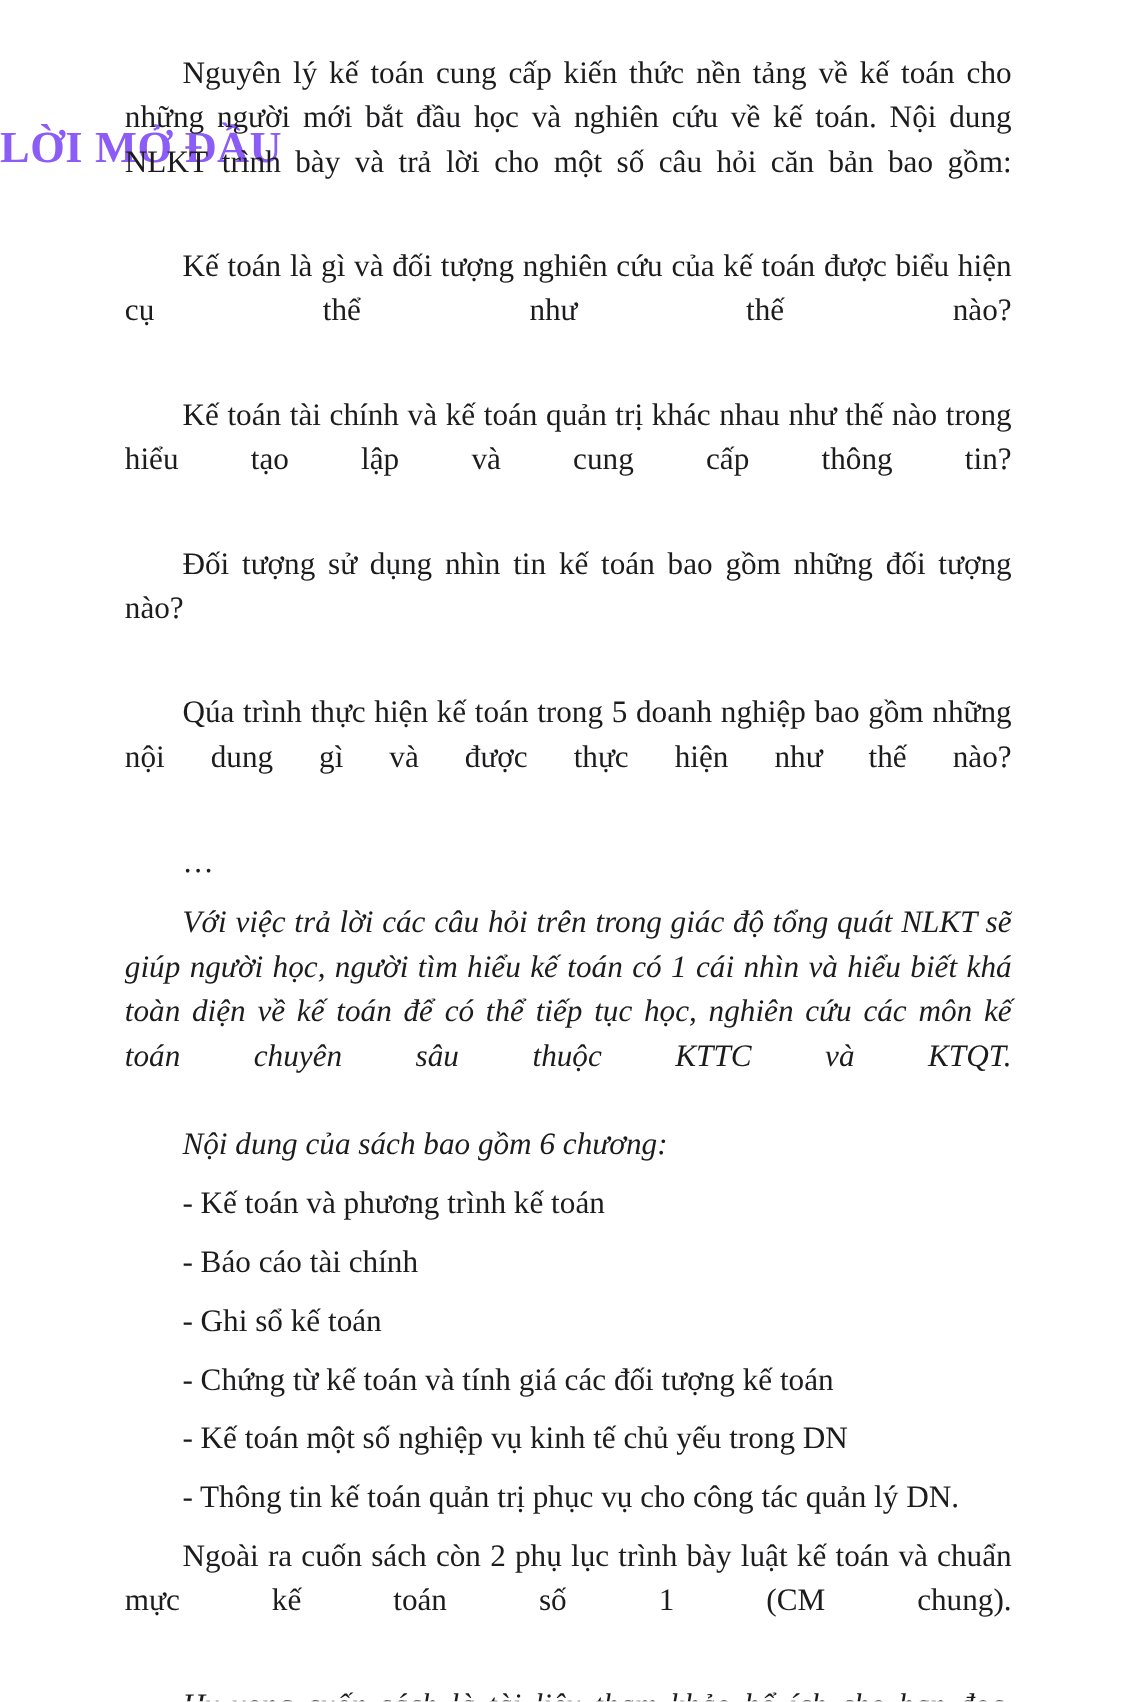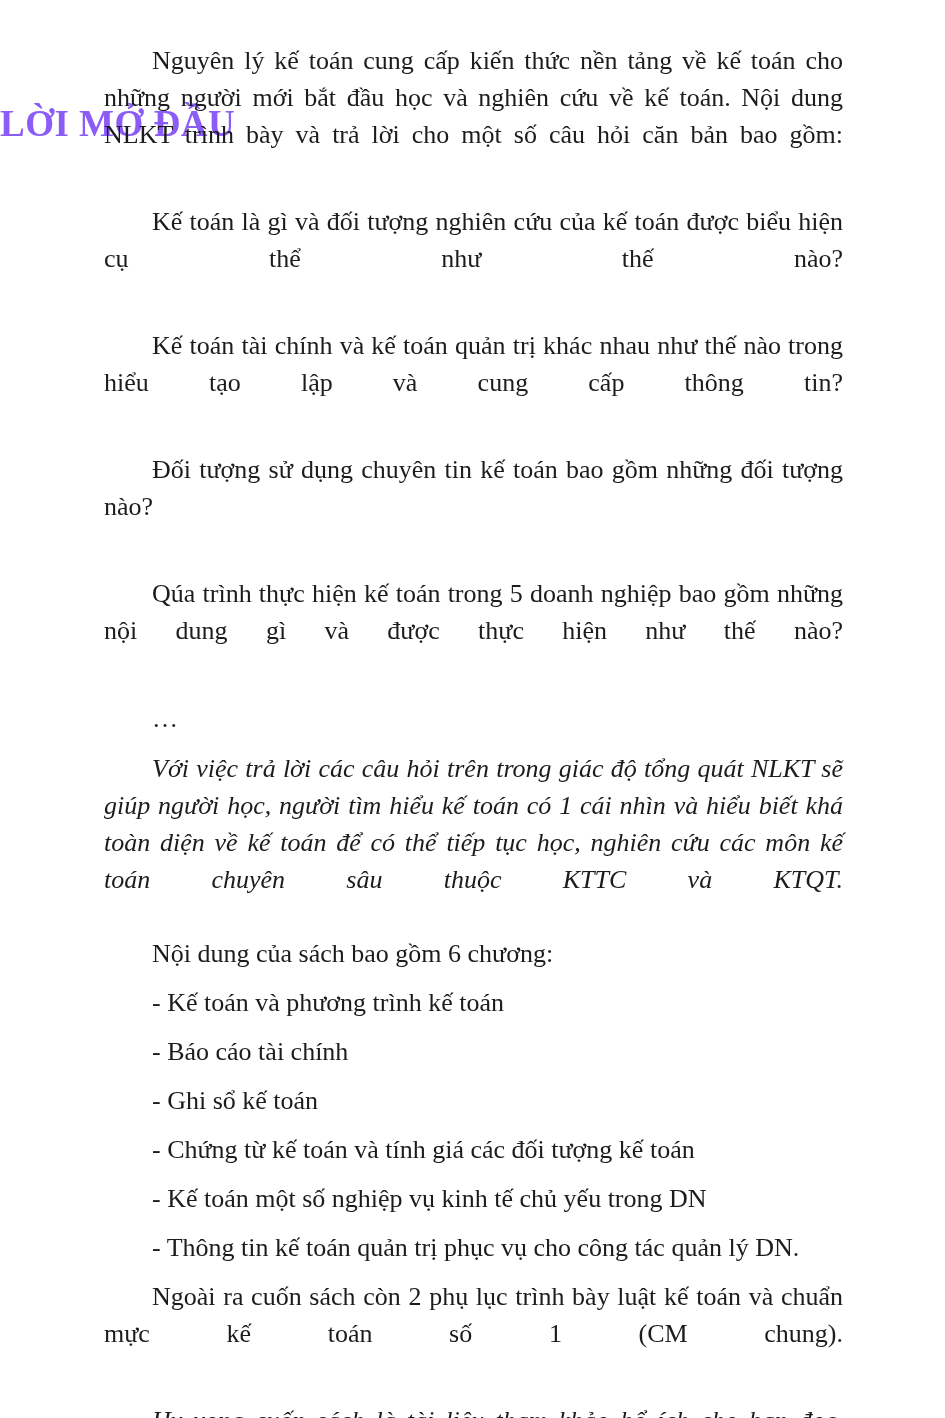--- a/index.html
+++ b/index.html
@@ -72,20 +72,21 @@
     text-align: left;
     letter-spacing: 1px;
   }
 
   .list-intro {
     font-size: 26px;
     line-height: 37px;
     text-indent: 48px;
     margin: 0 0 12px 0;
     text-align: left;
+    font-style: italic;
   }
 
   .chapter-list {
     list-style: none;
     margin: 0;
     padding: 0;
   }
 
   .chapter-item {
     font-size: 26px;
@@ -108,21 +109,21 @@
   <div class="content">
 
     <div class="body-block">
 
       <p class="para">Nguyên lý kế toán cung cấp kiến thức nền tảng về kế toán cho những người mới bắt đầu học và nghiên cứu về kế toán. Nội dung NLKT trình bày và trả lời cho một số câu hỏi căn bản bao gồm:</p>
 
       <p class="para">Kế toán là gì và đối tượng nghiên cứu của kế toán được biểu hiện cụ thể như thế nào?</p>
 
       <p class="para">Kế toán tài chính và kế toán quản trị khác nhau như thế nào trong hiểu tạo lập và cung cấp thông tin?</p>
 
-      <p class="para">Đối tượng sử dụng chuyên tin kế toán bao gồm những đối tượng nào?</p>
+      <p class="para">Đối tượng sử dụng nhìn tin kế toán bao gồm những đối tượng nào?</p>
 
       <p class="para">Qúa trình thực hiện kế toán trong 5 doanh nghiệp bao gồm những nội dung gì và được thực hiện như thế nào?</p>
 
       <p class="para-ellipsis gap-before-ellipsis">…</p>
 
       <p class="para">Với việc trả lời các câu hỏi trên trong giác độ tổng quát NLKT sẽ giúp người học, người tìm hiểu kế toán có 1 cái nhìn và hiểu biết khá toàn diện về kế toán để có thể tiếp tục học, nghiên cứu các môn kế toán chuyên sâu thuộc KTTC và KTQT.</p>
 
     </div>
 
     <div class="contents-section">

